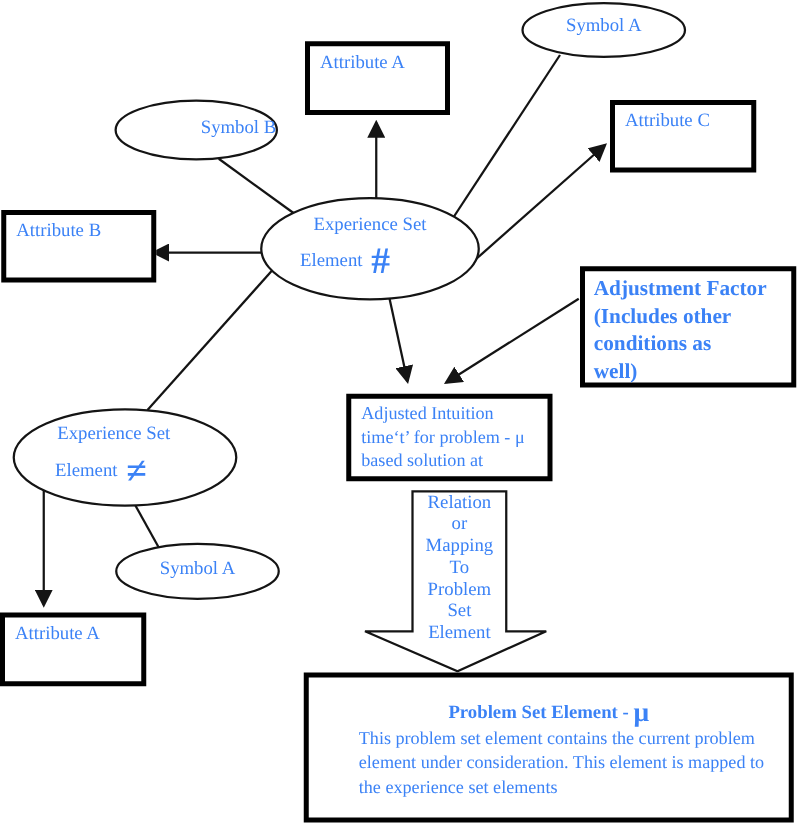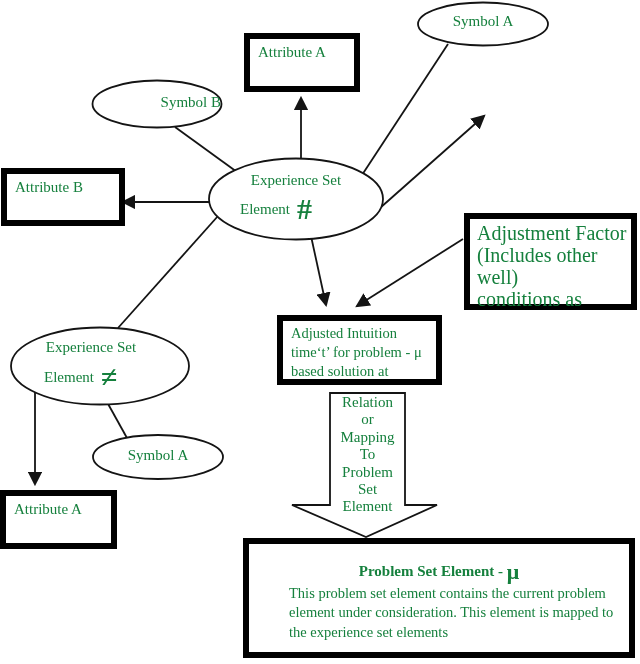--- a/index.html
+++ b/index.html
@@ -1,26 +1,26 @@
 <!DOCTYPE html>
 <html><head>
 <meta charset="utf-8">
 <style>
   html,body{margin:0;padding:0;background:#ffffff;}
   .canvas{
     position:relative;width:640px;height:664px;background:#ffffff;
-    font-family:"Liberation Serif","DejaVu Serif",serif;color:#15803d;overflow:hidden;
+    font-family:"Liberation Serif","DejaVu Serif",serif;color:#3b82f6;overflow:hidden;
   }
   .overlay{position:absolute;left:0;top:0;}
-  .box{position:absolute;background:#ffffff;border:6px solid #000000;box-sizing:border-box;}
+  .box{position:absolute;background:#ffffff;border:4px solid #000000;box-sizing:border-box;}
   .lbl{font-size:15px;padding:5px 0 0 8px;white-space:nowrap;}
   .etext{position:absolute;text-align:center;font-size:15px;white-space:nowrap;}
   .erow{position:absolute;display:flex;align-items:center;font-size:15px;white-space:nowrap;height:36px;}
   .big-sym{font-size:30px;font-weight:bold;line-height:1;margin-left:7px;}
-  .adj-factor{font-weight:normal;font-size:20px;line-height:22px;padding:3px 0 0 7px;}
+  .adj-factor{font-weight:bold;font-size:17px;line-height:22px;padding:3px 0 0 7px;}
   .adj-int{font-size:14.5px;line-height:19px;padding:3px 0 0 8px;}
   .arrow-text{position:absolute;left:330px;top:394px;width:75px;text-align:center;
     font-size:15px;line-height:17.4px;}
   .ps-title{text-align:center;font-weight:bold;font-size:15px;margin-top:17px;white-space:nowrap;}
   .ps-mu{font-size:22px;font-weight:bold;line-height:1;vertical-align:-3px;}
   .ps-body{font-size:14.5px;line-height:19.3px;padding:1px 0 0 8px;white-space:nowrap;margin-left:32px;}
 </style>
 </head>
 <body>
 
@@ -66,33 +66,36 @@
 
   <div class="etext" style="left:31px;top:339px;width:120px;">Experience Set</div>
   <div class="erow" style="left:44px;top:359px;">
     <span>Element</span>
     <span class="big-sym">≠</span>
   </div>
 
   <div class="box" style="left:244px;top:33px;width:116px;height:59px;">
     <div class="lbl">Attribute A</div>
   </div>
+  <div class="box" style="left:488px;top:80px;width:117px;height:58px;">
+    <div class="lbl">Attribute C</div>
+  </div>
   <div class="box" style="left:1px;top:168px;width:124px;height:58px;">
     <div class="lbl">Attribute B</div>
   </div>
   <div class="box" style="left:0px;top:490px;width:117px;height:59px;">
     <div class="lbl">Attribute A</div>
   </div>
 
   <div class="box" style="left:464px;top:213px;width:173px;height:97px;">
     <div class="adj-factor">
       <div>Adjustment Factor</div>
       <div>(Includes other</div>
+      <div>conditions as</div>
       <div>well)</div>
-      <div>conditions as</div>
     </div>
   </div>
 
   <div class="box" style="left:277px;top:315px;width:165px;height:70px;">
     <div class="adj-int">
       <div>Adjusted Intuition</div>
       <div>time‘t’ for problem - μ</div>
       <div>based solution at</div>
     </div>
   </div>

